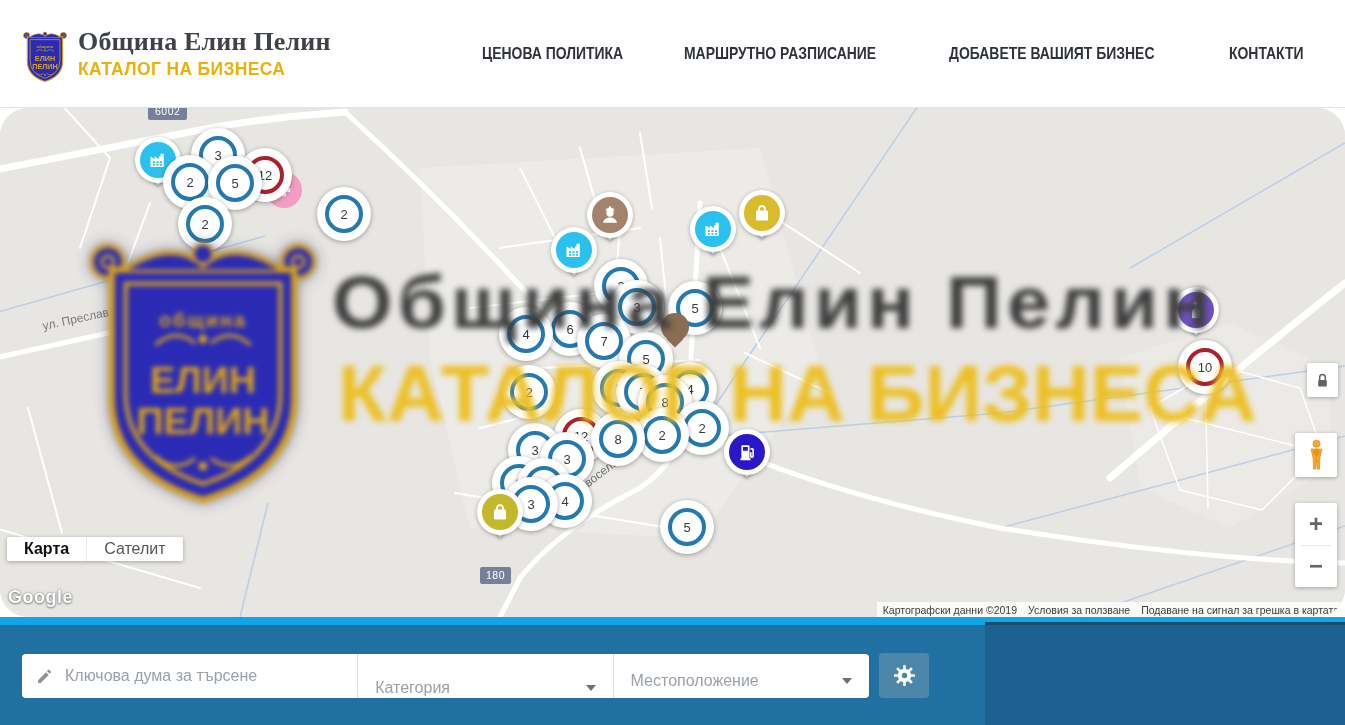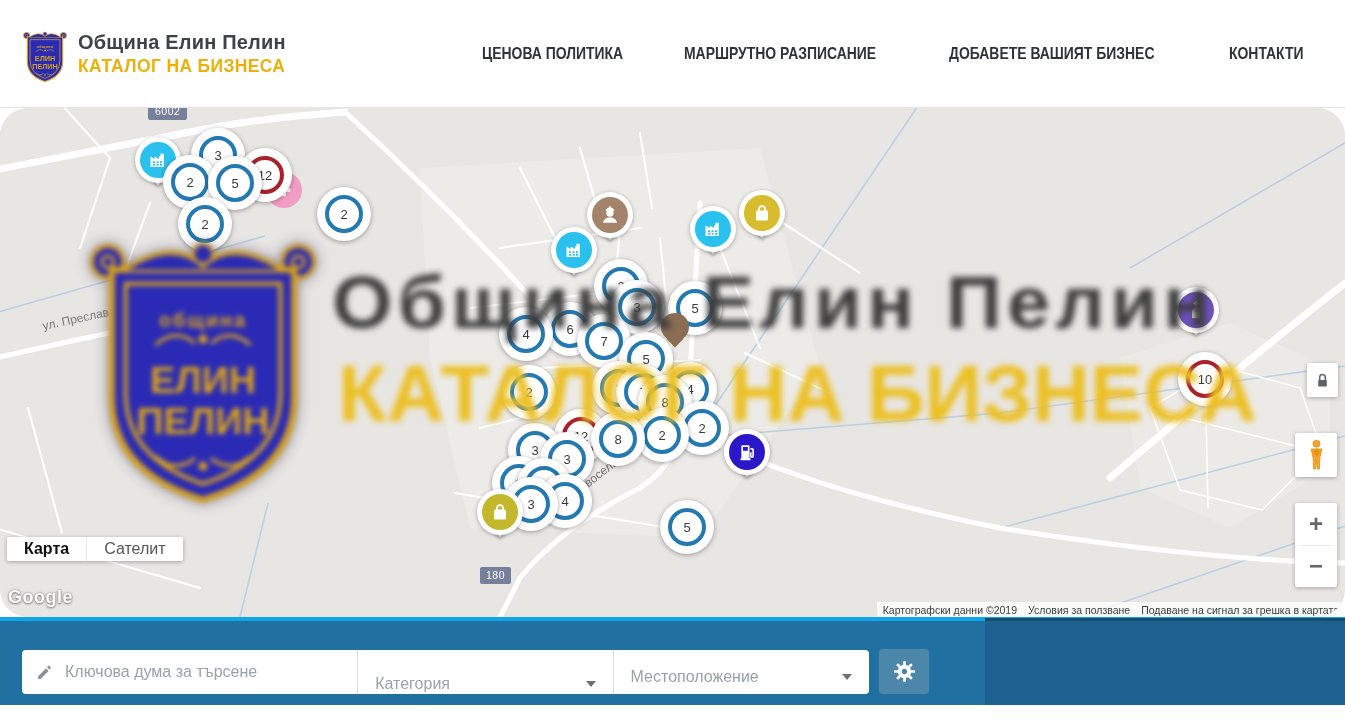--- a/index.html
+++ b/index.html
@@ -7,21 +7,21 @@
     font-family:"Liberation Sans", sans-serif; background:#fff; }
 
   .cond { display:inline-block; transform:scaleX(0.82); transform-origin:left center; }
 
   
   .header { position:relative; height:108px; background:#fff;
     border-bottom:1px solid #e4e4e4; display:flex; align-items:center; }
   .logo-wrap { display:flex; align-items:center; margin-left:22px; }
   .logo-crest { width:46px; height:58px; margin-top:2px; }
   .title-block { margin-left:10px; }
-  .title-line1 { font-size:20px; font-weight:bold; color:#3f4247; letter-spacing:.2px; }
+  .title-line1 { font-size:26px; font-weight:bold; color:#3f4247; letter-spacing:.2px;font-family:Liberation Serif, serif; }
   .title-line2 { font-size:19px; font-weight:bold; color:#eab10c; letter-spacing:.4px;
     transform:scaleX(0.92); transform-origin:left center; display:inline-block; margin-top:1px; }
   .nav { margin-left:auto; margin-right:25px; display:flex; gap:30px; align-items:center; }
   .nav-item { font-size:17px; font-weight:bold; color:#2f3338; cursor:pointer; white-space:nowrap; }
 
   
   .map { position:relative; height:509px; background:#e8e6e3; overflow:hidden;border-radius:28px; }
   .map svg.roads { position:absolute; left:0; top:0; z-index:0; }
 
   .road-label { position:absolute; z-index:2; color:#7b7b7b; font-size:12px; white-space:nowrap; }
@@ -88,22 +88,22 @@
   .lock-btn { left:1307px; top:255px; width:31px; height:34px; }
   .pegman-btn { left:1295px; top:325px; width:42px; height:44px; }
   .zoomctl { position:absolute; left:1295px; top:395px; width:42px; height:84px; z-index:600;
     background:#fff; border-radius:2px; box-shadow:0 1px 4px rgba(0,0,0,.3);
     display:flex; flex-direction:column; }
   .zoomctl button { flex:1; border:none; background:transparent; font-size:24px; font-weight:bold;
     color:#666; cursor:pointer; font-family:inherit; line-height:1; }
   .zoomctl .divider { height:1px; background:#e6e6e6; margin:0 6px; }
 
   
-  .searchbar { position:relative; height:88px; background:var(--bar-blue);
-    border-top:4px solid #0ea5e9; }
+  .searchbar { position:relative; height:108px; background:var(--bar-blue);
+    border-top:8px solid #0ea5e9; }
   .search-panel-right { position:absolute; left:985px; top:-3px; right:0; bottom:0;
     background:var(--panel-blue); border-top:3px solid #174e6f; }
   .fields { position:absolute; left:22px; top:29px; width:847px; height:44px; background:#fff;
     border-radius:4px; display:flex; align-items:stretch; overflow:hidden; }
   .seg { display:flex; align-items:center; }
   .seg.keyword { width:336px; padding:0 14px; gap:12px; }
   .seg.keyword input { border:none; outline:none; flex:1; font-size:16px; font-family:inherit;
     color:#444; min-width:0; }
   .seg.keyword input::placeholder { color:#9aa1a8; }
   .seg.dd { padding:0 17px; justify-content:space-between; cursor:pointer; }
@@ -422,21 +422,21 @@
       </div>
       <div class="cluster" style="left: 504px; top: 369px; z-index: 396;">
         <div class="ring">3</div>
       </div>
       <div class="cluster" style="left: 538px; top: 366px; z-index: 393;">
         <div class="ring">4</div>
       </div>
       <div class="cluster" style="left: 660px; top: 392px; z-index: 419;">
         <div class="ring">5</div>
       </div>
-      <div class="cluster red" style="left: 1178px; top: 244px; z-index: 267;">
+      <div class="cluster red" style="left: 1178px; top: 232px; z-index: 267;">
         <div class="ring">10</div>
       </div>
     </div>
 
   <div class="watermark">
     <svg class="wm-crest" viewBox="0 0 120 150">
       <circle cx="12" cy="24" r="8" fill="#2a2ab5" stroke="#d7a21c" stroke-width="2"></circle>
       <circle cx="108" cy="24" r="8" fill="#2a2ab5" stroke="#d7a21c" stroke-width="2"></circle>
       <path d="M14,28 L106,28 L106,92 Q106,130 60,144 Q14,130 14,92 Z" fill="#2a2ab5" stroke="#d7a21c" stroke-width="3"></path>
       <path d="M20,28 Q45,12 60,26 Q75,12 100,28" fill="#2a2ab5" stroke="#d7a21c" stroke-width="2"></path>

